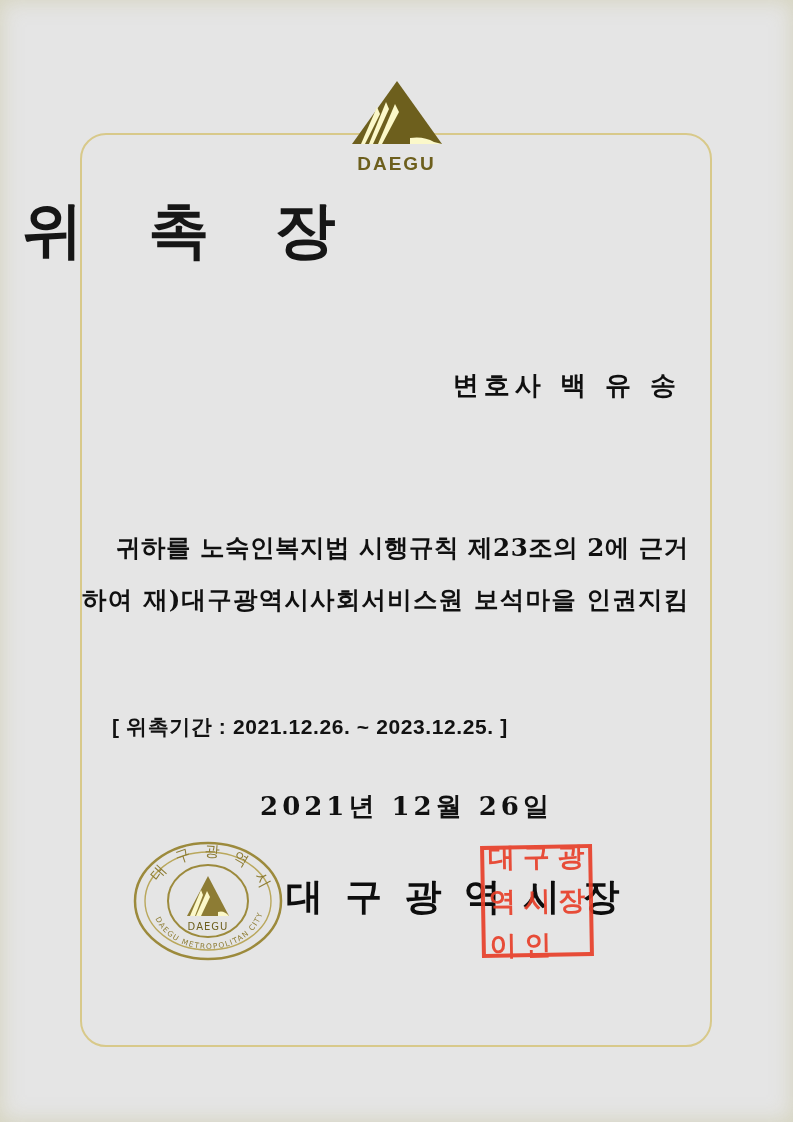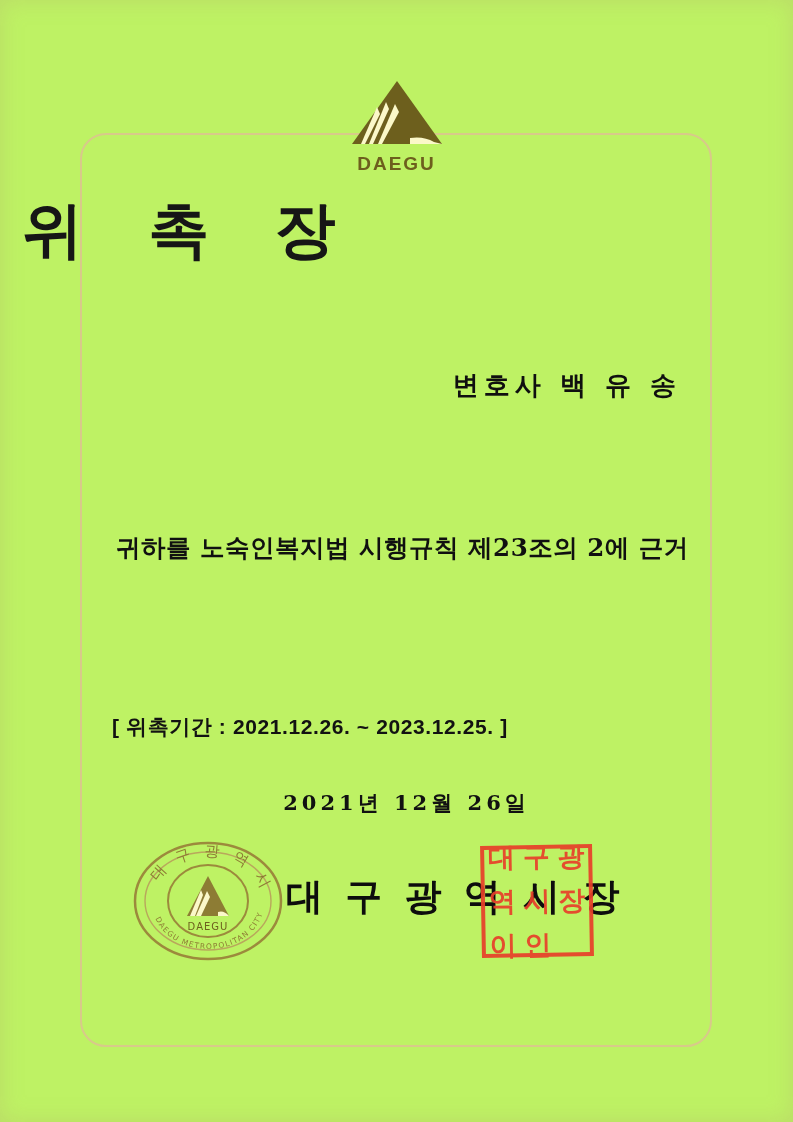--- a/index.html
+++ b/index.html
@@ -11,21 +11,21 @@
     width: 793px;
     height: 1122px;
     font-family: "Liberation Serif", serif;
   }
 
   
   .page {
     position: relative;
     width: 793px;
     height: 1122px;
-    background: #bef264;
+    background: #e5e5e5;
     overflow: hidden;
   }
   
   .page::after {
     content: "";
     position: absolute;
     inset: 0;
     pointer-events: none;
     box-shadow: inset 0 0 22px rgba(180,175,110,.35);
   }
@@ -137,21 +137,21 @@
   }
 
   
   .issue-date {
     position: absolute;
     left: 0;
     right: 0;
     top: 789px;
     text-align: center;
     font-family: "DejaVu Serif", serif;
-    font-size: 21px;
+    font-size: 26px;
     font-weight: 700;
     color: #111111;
     letter-spacing: 4px;
     padding-left: 20px;
   }
 
   
   .issuer-row {
     position: absolute;
     left: 0;
@@ -227,20 +227,21 @@
   </div>
 
   <div class="doc-title">위 촉 장</div>
 
   <div class="recipient">
     <div class="recipient-name">변호사  백 유 송</div>
   </div>
 
   <div class="body-text">
     <span class="line line-1">귀하를 노숙인복지법 시행규칙 제23조의 2에 근거</span>
+    <span class="line line-2">하여 재)대구광역시사회서비스원 보석마을 인권지킴</span>
   </div>
 
   <div class="term">[ 위촉기간 : 2021.12.26.  ~  2023.12.25. ]</div>
 
   <div class="issue-date">2021년  12월  26일</div>
 
   <div class="issuer-row">
     <div class="issuer-name">대 구 광 역 시 장</div>
   </div>
 

